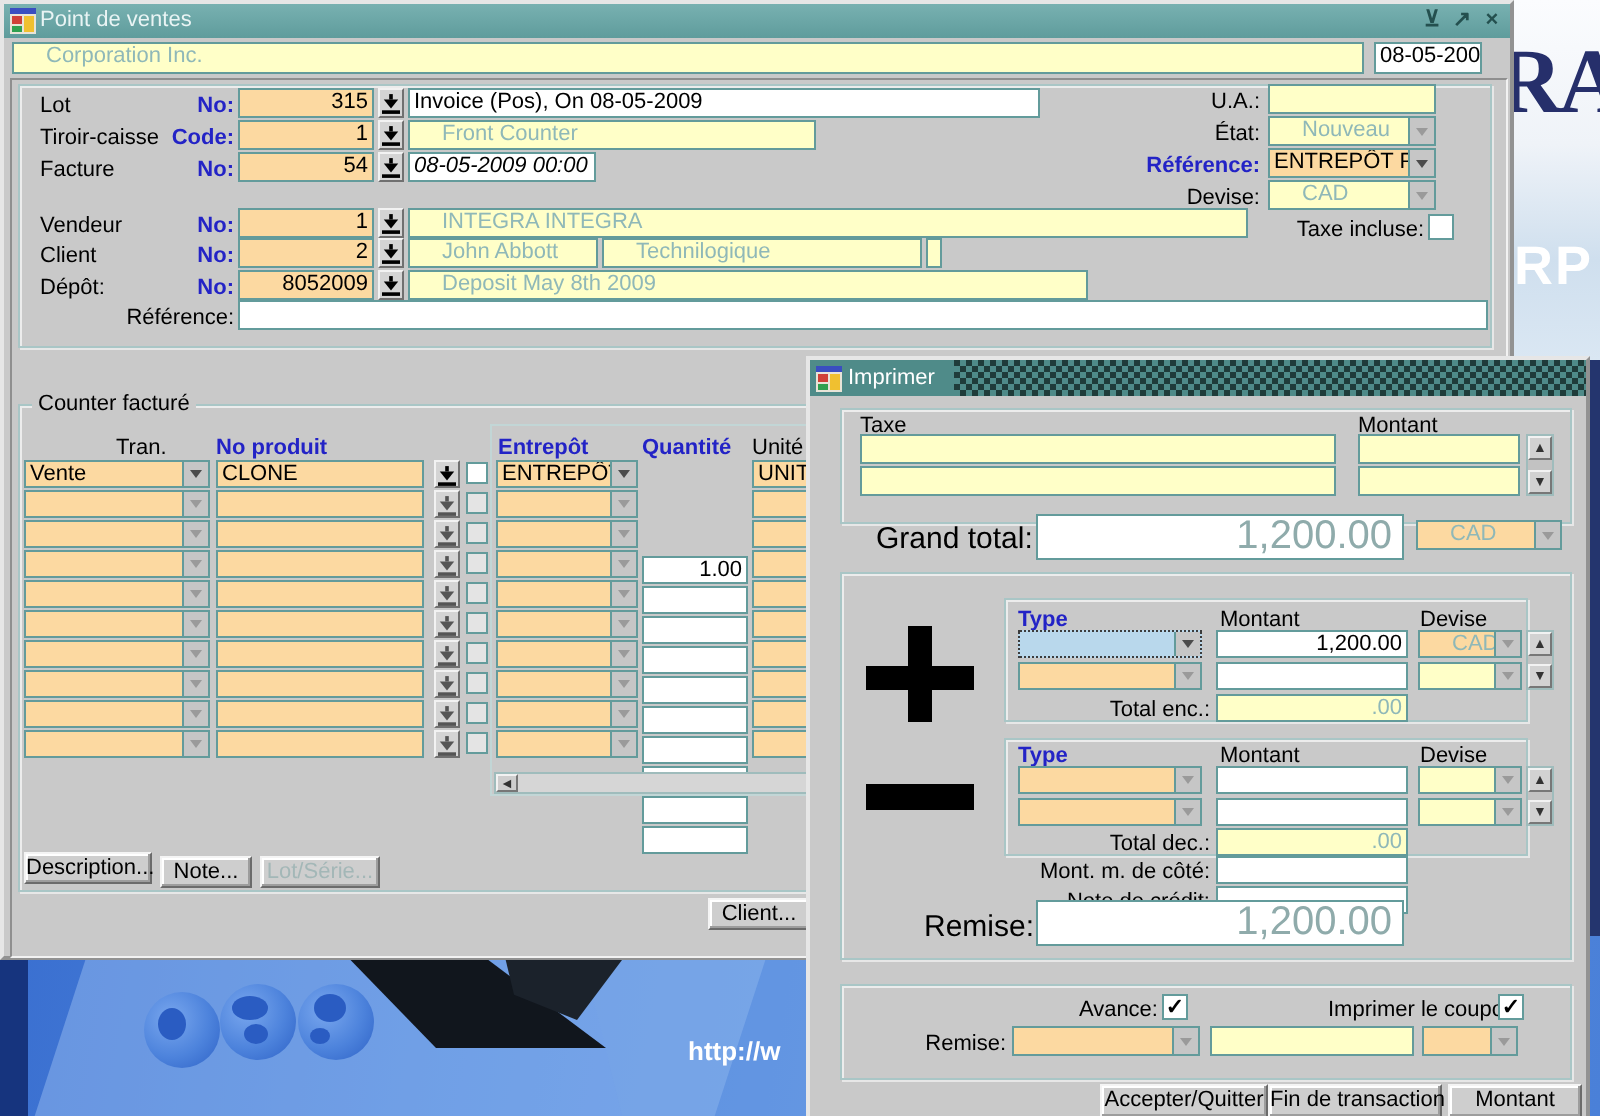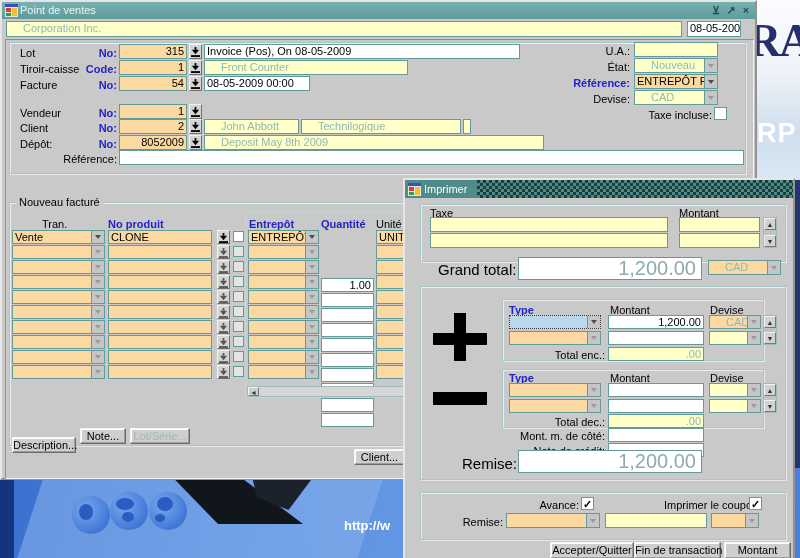--- a/index.html
+++ b/index.html
@@ -177,21 +177,21 @@
   <div class="lbl" style="left:18px;top:77px;">Facture</div>
   <div class="lbl bb" style="left:60px;top:77px;width:55px;text-align:right;">No:</div>
   <div class="fld o r" style="left:117px;top:74px;width:68px;height:15px;">54</div>
   <div class="lov" style="left:187px;top:74px;">
       <svg width="9" height="10" viewBox="0 0 10 11">
         <rect x="4" y="0" width="2" height="3" fill="#000"></rect>
         <path d="M1 3 L9 3 L5 8 Z" fill="#000"></path>
         <rect x="0" y="9" width="10" height="2" fill="#000"></rect>
       </svg>
     </div>
-  <div class="fld" style="left:202px;top:74px;width:106px;height:15px;">08-05-2009 00:00</div>
+  <div class="fld" style="left:202px;top:74px;width:94px;height:15px;font-style:italic;">08-05-2009 00:00</div>
 
   <div class="lbl" style="left:560px;top:43px;width:68px;text-align:right;">U.A.:</div>
   <div class="fld y" style="left:632px;top:40px;width:84px;height:15px;"></div>
   <div class="lbl" style="left:560px;top:59px;width:68px;text-align:right;">État:</div>
   <div class="fld y dd dis" style="left:632px;top:56px;width:84px;height:15px;"><span>Nouveau</span><span class="dda pale"></span></div>
   <div class="lbl bb" style="left:560px;top:75px;width:68px;text-align:right;">Référence:</div>
   <div class="fld o dd" style="left:632px;top:72px;width:84px;height:15px;"><span>ENTREPÔT P...</span><span class="dda"></span></div>
   <div class="lbl" style="left:560px;top:91px;width:68px;text-align:right;">Devise:</div>
   <div class="fld y dd dis" style="left:632px;top:88px;width:84px;height:15px;"><span>CAD</span><span class="dda pale"></span></div>
   <div class="lbl" style="left:620px;top:107px;width:90px;text-align:right;">Taxe incluse:</div>
@@ -200,20 +200,21 @@
   <div class="lbl" style="left:18px;top:105px;">Vendeur</div>
   <div class="lbl bb" style="left:60px;top:105px;width:55px;text-align:right;">No:</div>
   <div class="fld o r" style="left:117px;top:102px;width:68px;height:15px;">1</div>
   <div class="lov" style="left:187px;top:102px;">
       <svg width="9" height="10" viewBox="0 0 10 11">
         <rect x="4" y="0" width="2" height="3" fill="#000"></rect>
         <path d="M1 3 L9 3 L5 8 Z" fill="#000"></path>
         <rect x="0" y="9" width="10" height="2" fill="#000"></rect>
       </svg>
     </div>
+  <div class="fld y dis" style="left:202px;top:102px;width:420px;height:15px;">INTEGRA INTEGRA</div>
 
   <div class="lbl" style="left:18px;top:120px;">Client</div>
   <div class="lbl bb" style="left:60px;top:120px;width:55px;text-align:right;">No:</div>
   <div class="fld o r" style="left:117px;top:117px;width:68px;height:15px;">2</div>
   <div class="lov" style="left:187px;top:117px;">
       <svg width="9" height="10" viewBox="0 0 10 11">
         <rect x="4" y="0" width="2" height="3" fill="#000"></rect>
         <path d="M1 3 L9 3 L5 8 Z" fill="#000"></path>
         <rect x="0" y="9" width="10" height="2" fill="#000"></rect>
       </svg>
@@ -231,23 +232,23 @@
         <path d="M1 3 L9 3 L5 8 Z" fill="#000"></path>
         <rect x="0" y="9" width="10" height="2" fill="#000"></rect>
       </svg>
     </div>
   <div class="fld y dis" style="left:202px;top:133px;width:340px;height:15px;">Deposit May 8th 2009</div>
 
   <div class="lbl" style="left:40px;top:151px;width:75px;text-align:right;">Référence:</div>
   <div class="fld" style="left:117px;top:148px;width:625px;height:15px;"></div>
 
   <div class="gb" style="left:7px;top:200px;width:737px;height:244px;"></div>
-  <div class="leg" style="left:14px;top:194px;">Nouveau facturé</div>
-
-  <div class="lbl" style="left:0;top:216px;padding-left:40px;">Tran.</div>
+  <div class="leg" style="left:14px;top:194px;">Counter facturé</div>
+
+  <div class="lbl" style="left:16px;top:216px;padding-left:40px;">Tran.</div>
   <div class="lbl bb" style="left:106px;top:216px;">No produit</div>
   <div class="gb" style="left:243px;top:210px;width:500px;height:186px;box-shadow:none;border-color:#c2d6d6;"></div>
   <div class="lbl bb" style="left:247px;top:216px;">Entrepôt</div>
   <div class="lbl bb" style="left:319px;top:216px;">Quantité</div>
   <div class="lbl" style="left:374px;top:216px;">Unité</div>
 
   <div class="t-row" style="top:228px;">
     <div class="fld o dd c1"><span>Vente</span><span class="dda"></span></div>
     <div class="fld o c2">CLONE</div>
     <div class="lov c3">
@@ -433,21 +434,21 @@
         </div>
       <div class="fld c6"></div>
       <div class="fld o c7"></div>
     </div>
     </div>
 
   <div class="hsb" style="left:245px;top:384px;width:496px;">
       <span class="sb">◄</span>
     </div>
 
-  <div class="btn" style="left:10px;top:435px;width:64px;height:16px;">Description...</div>
+  <div class="btn" style="left:10px;top:424px;width:64px;height:16px;">Description...</div>
   <div class="btn" style="left:78px;top:426px;width:46px;height:16px;">Note...</div>
   <div class="btn disabled" style="left:128px;top:426px;width:60px;height:16px;">Lot/Série...</div>
   <div class="btn" style="left:352px;top:447px;width:51px;height:16px;">Client...</div>
 </div>
 
 <div class="win" style="left:403px;top:178px;width:392px;height:382px;">
   <div class="titlebar pay-titlebar">
     <span class="titleplate"></span>
     <svg class="ticon" style="top:3px;" viewBox="0 0 13 13">
       <rect x="0" y="0" width="13" height="13" fill="#e8e4d8"></rect>

